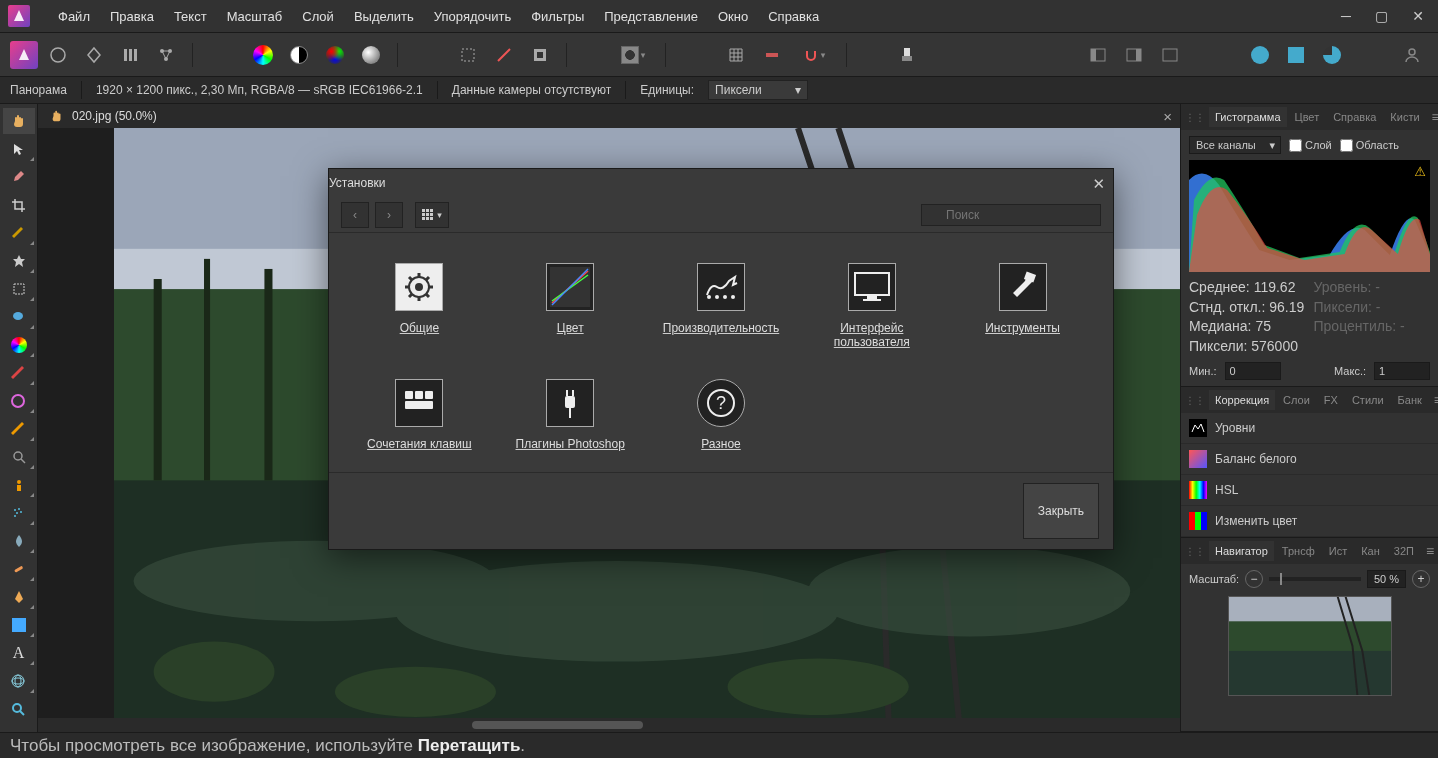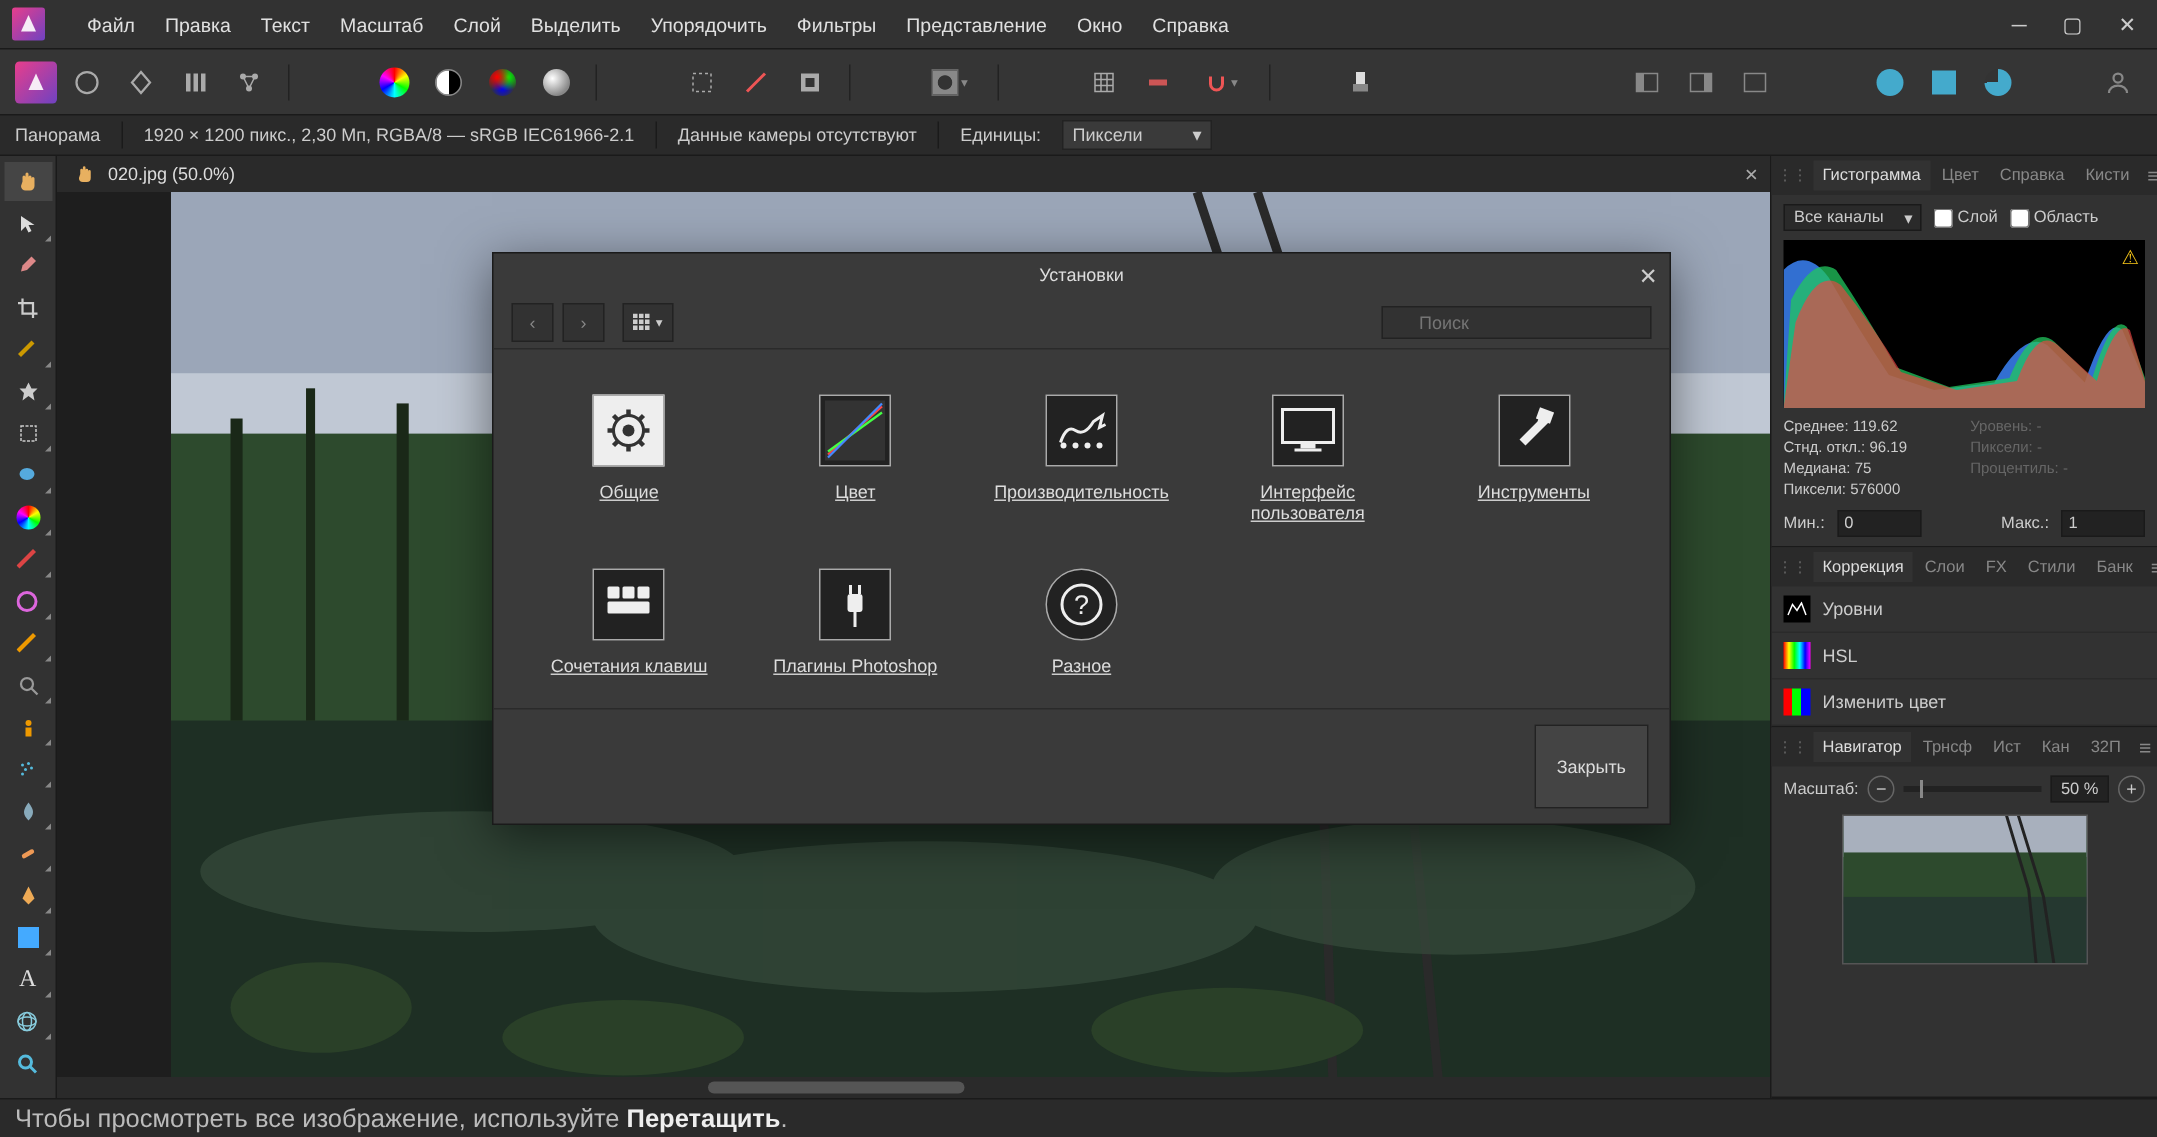--- a/index.html
+++ b/index.html
@@ -33,38 +33,38 @@
 .panel-tabs { height:26px; background:#2a2a2a; display:flex; align-items:center; padding:0 4px; gap:2px; font-size:11px; }
 .ptab { padding:4px 6px; color:#888; cursor:pointer; }
 .ptab.active { color:#ddd; background:#323232; }
 .panel-menu { margin-left:auto; color:#888; cursor:pointer; padding:2px 4px; font-size:14px; }
 .panel-drag { color:#666; font-size:10px; padding-right:2px; }
 .panel-body { padding:6px 8px; font-size:11px; color:#ccc; }
 .histo-controls { display:flex; align-items:center; gap:8px; margin-bottom:6px; }
 .histo-select { background:#2a2a2a; border:1px solid #1a1a1a; color:#ccc; padding:2px 20px 2px 6px; font-size:11px; flex:0 0 auto; cursor:pointer; }
 .histo-check { display:flex; align-items:center; gap:3px; font-size:11px; }
 .histo-graph { height:112px; background:#000; position:relative; margin-bottom:6px; overflow:hidden; }
-.histo-stats { font-size:10px; line-height:1.4; display:grid; grid-template-columns:1fr 1fr; gap:0 8px; }
+.histo-stats { font-size:14px; line-height:1.4; display:grid; grid-template-columns:1fr 1fr; gap:0 8px; }
 .histo-stats .dim { color:#666; }
 .minmax { display:flex; gap:8px; margin-top:6px; align-items:center; }
 .minmax input { background:#222; border:1px solid #1a1a1a; color:#ccc; width:56px; padding:2px 4px; font-size:11px; }
 .adjust-list { max-height:140px; overflow-y:auto; }
 .adjust-item { display:flex; align-items:center; gap:8px; padding:6px 8px; cursor:pointer; font-size:12px; border-bottom:1px solid #2a2a2a; }
 .adjust-icon { width:18px; height:18px; }
 .nav-body { padding:6px 8px; }
 .nav-zoom { display:flex; align-items:center; gap:6px; font-size:11px; margin-bottom:8px; }
 .nav-slider { flex:1; height:4px; background:#222; position:relative; }
 .nav-slider-thumb { position:absolute; left:12%; top:-4px; width:2px; height:12px; background:#888; }
 .nav-thumb { width:164px; height:100px; margin:0 auto; background:linear-gradient(to bottom,#9aa 0%,#4a6 30%,#234 60%,#345 100%); border:1px solid #555; }
 .nav-zoom-val { background:#222; border:1px solid #1a1a1a; padding:2px 6px; }
 .round-btn { width:18px; height:18px; border:1px solid #666; border-radius:50%; display:flex; align-items:center; justify-content:center; cursor:pointer; font-size:12px; color:#ccc;}
 .status-bar { height:26px; background:#2a2a2a; display:flex; align-items:center; padding:0 10px; font-size:17px; color:#bbb; border-top:1px solid #1a1a1a; }
 .status-bar b { color:#eee; font-weight:600; }
 .dialog { position:absolute; left:328px; top:168px; width:786px; height:382px; background:#3a3a3a; border:1px solid #1a1a1a; box-shadow:0 8px 32px rgba(0,0,0,0.5); z-index:100; display:flex; flex-direction:column; }
-.dlg-title { height:28px; display:flex; align-items:center; justify-content:center; color:#ddd; font-size:12px; position:relative; }
+.dlg-title { height:28px; display:flex; align-items:center; justify-content:flex-start; color:#ddd; font-size:12px; position:relative; }
 .dlg-close { position:absolute; right:8px; top:6px; cursor:pointer; color:#ccc; font-size:15px; }
 .dlg-nav { height:36px; display:flex; align-items:center; padding:0 12px; gap:6px; border-bottom:1px solid #2a2a2a; }
 .dlg-nav-btn { width:28px; height:26px; background:#323232; border:1px solid #222; display:flex; align-items:center; justify-content:center; color:#888; cursor:pointer; }
 .dlg-view-btn { width:34px; height:26px; background:#323232; border:1px solid #222; display:flex; align-items:center; justify-content:center; color:#ccc; cursor:pointer; margin-left:6px;}
 .dlg-search { margin-left:auto; width:180px; background:#323232; border:1px solid #222; padding:3px 6px 3px 24px; color:#ccc; font-size:12px; position:relative; }
 .dlg-search-wrap { position:relative; margin-left:auto; }
 .dlg-search-icon { position:absolute; left:6px; top:4px; color:#888; font-size:12px; }
 .dlg-grid { flex:1; padding:20px 20px 10px; display:grid; grid-template-columns:repeat(5,1fr); gap:10px 10px; align-content:start; }
 .dlg-item { display:flex; flex-direction:column; align-items:center; gap:10px; cursor:pointer; padding:10px 4px;text-decoration:underline; }
 .dlg-item-icon { width:48px; height:48px; border:1px solid #aaa; display:flex; align-items:center; justify-content:center; background:#222; color:#eee; }
@@ -498,20 +498,24 @@
       <div class="adjust-list">
         <div class="adjust-item">
             <div class="adjust-icon" style="background:#000;display:flex;align-items:center;justify-content:center;">
               <svg width="14" height="10">
                 <path d="M1 9 L4 2 L7 6 L10 1 L13 9" stroke="#fff" fill="none"></path>
               </svg>
             </div>
             <span>Уровни</span>
           </div>
         <div class="adjust-item">
+            <div class="adjust-icon" style="background:linear-gradient(135deg,#f55,#55f);"></div>
+            <span>Баланс белого</span>
+          </div>
+        <div class="adjust-item">
             <div class="adjust-icon" style="background:linear-gradient(90deg,red,yellow,lime,cyan,blue,magenta);"></div>
             <span>HSL</span>
           </div>
         <div class="adjust-item">
             <div class="adjust-icon" style="background:linear-gradient(90deg,red 33%,lime 33% 66%,blue 66%);"></div>
             <span>Изменить цвет</span>
           </div>
       </div>
     </div>
 

